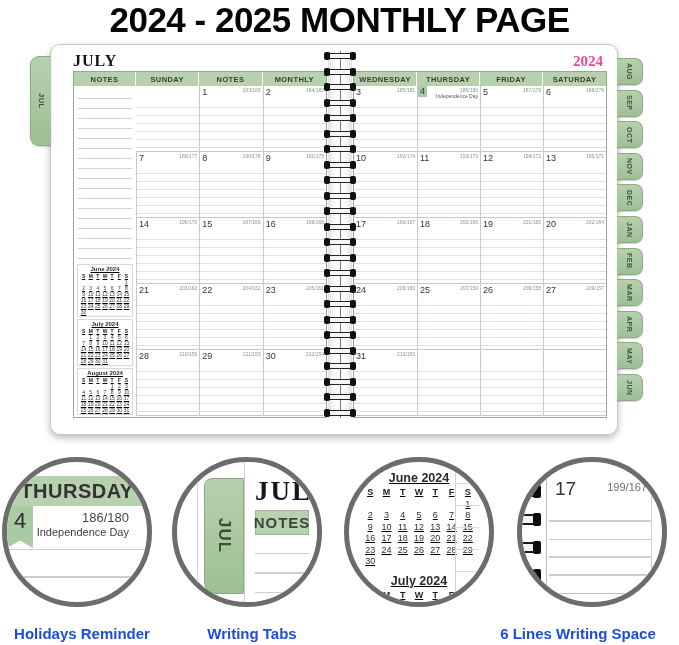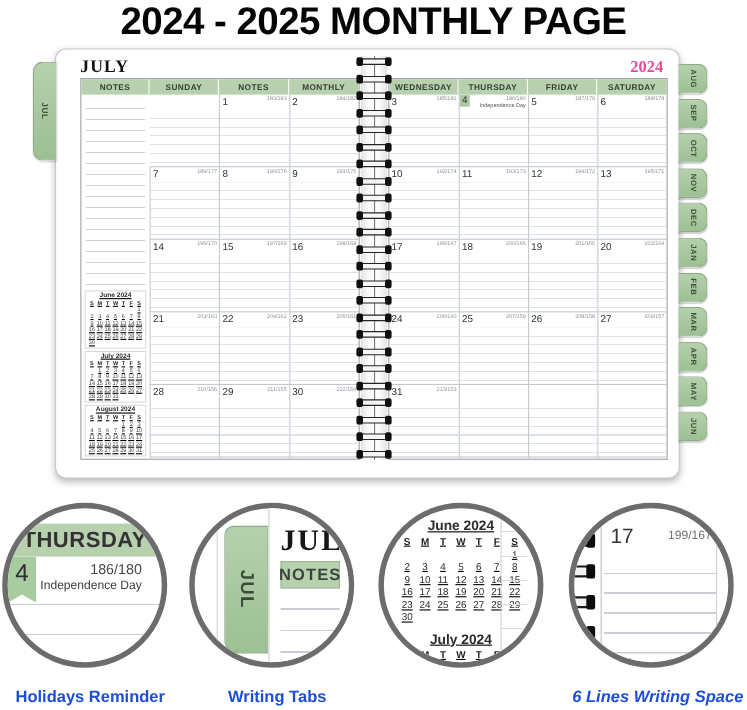--- a/index.html
+++ b/index.html
@@ -816,15 +816,15 @@
           <span class="c4-doy">199/167</span>
         </div>
         <div class="c4-lines"></div>
       </div>
       <div class="c4-next">
         <span class="c4-next-day">24</span>
         <span class="c4-next-doy">206/160</span>
       </div>
     </div>
   </div>
-  <div class="caption" style="left:598px;font-style:italic;">6 Lines Writing Space</div>
+  <div class="caption" style="left:578px;">6 Lines Writing Space</div>
 
 </div>
 
 </body></html>

